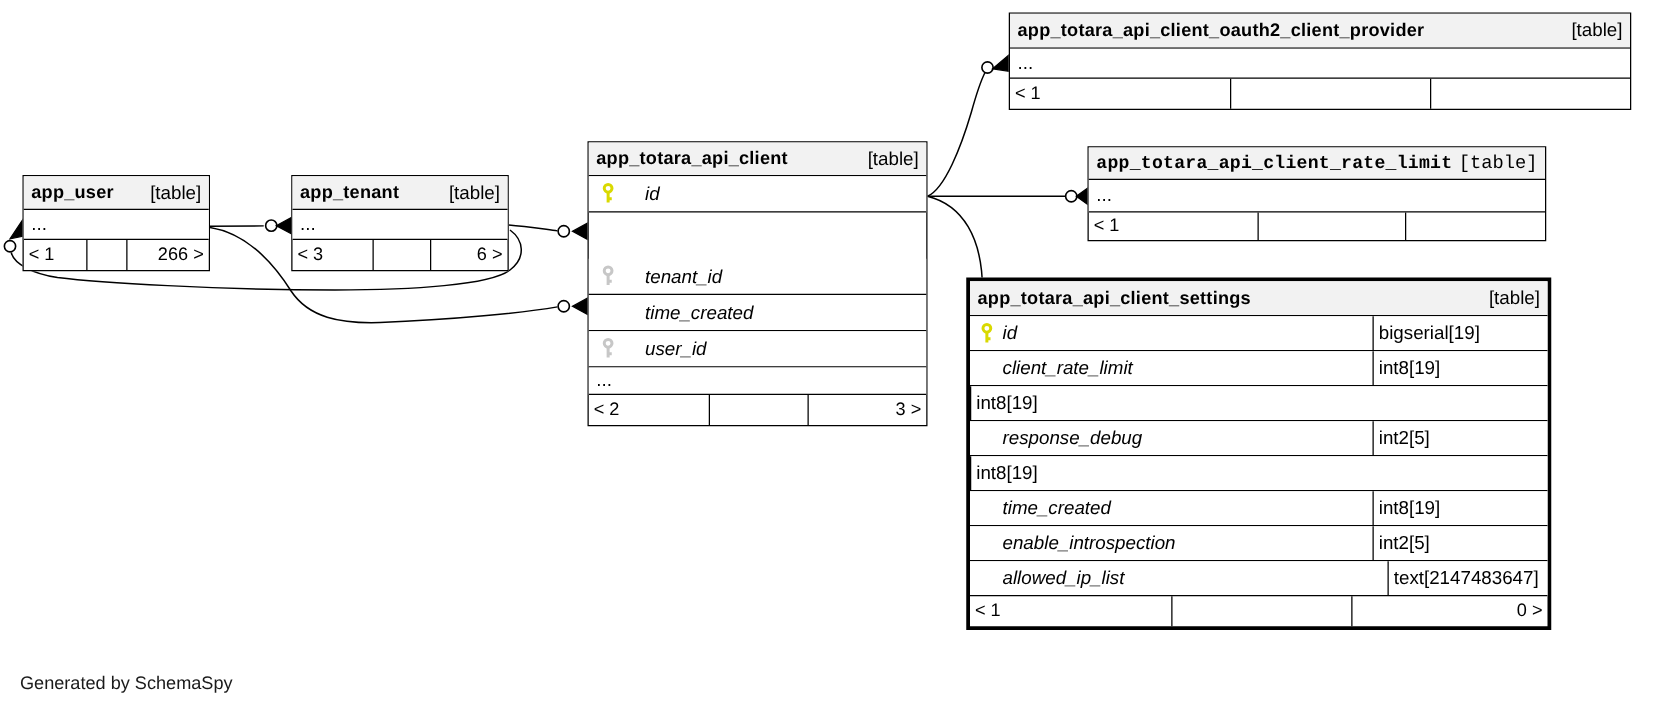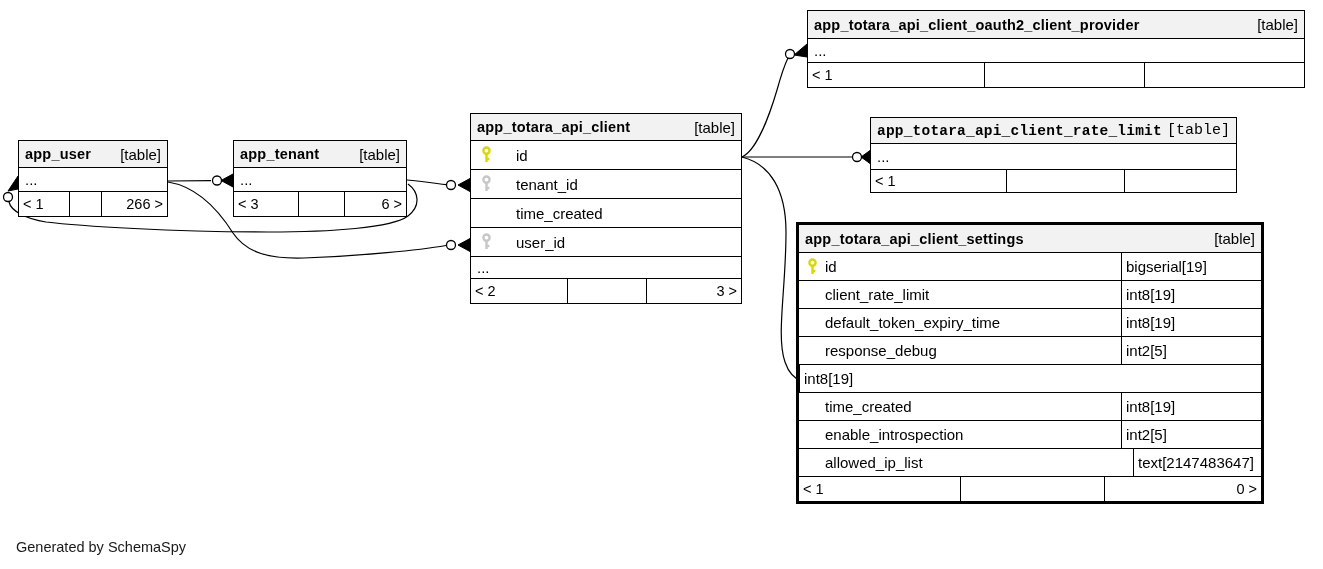--- a/index.html
+++ b/index.html
@@ -12,21 +12,21 @@
 
   .tbl { position:absolute; z-index:2; background:#fff; border:1px solid #000; box-sizing:border-box; }
   .tbl.thick { border-width:3px; }
   .hdr { display:flex; justify-content:space-between; align-items:center;
          background:#f2f2f2; border-bottom:1px solid #000; padding:0 6px; }
   .hdr .tname { font-weight:bold; font-size:14.5px; letter-spacing:.2px; cursor:pointer; }
   .hdr .ttag { font-weight:normal; font-size:15px; }
   .row { display:flex; align-items:center; border-bottom:1px solid #000; font-size:15px; background:#fff; box-sizing:border-box; }
   .row .keyslot { width:13px; margin-left:10px; display:flex; align-items:center; flex:0 0 auto; }
   .row.tight .keyslot { margin-left:8px; }
-  .row .cname { margin-left:22px; white-space:nowrap; }
+  .row .cname { margin-left:22px; white-space:nowrap;font-style:italic; }
   .row.tight .cname { margin-left:5px; }
   .row.dots { padding-left:6px; font-size:15px; }
   .typecell { border-left:1px solid #000; align-self:stretch; display:flex; align-items:center;
               padding-left:4px; font-size:15px; white-space:nowrap; box-sizing:border-box; flex:0 0 auto; }
   .namecell { flex:1 1 auto; display:flex; align-items:center; overflow:hidden; }
   .stats { display:flex; font-size:14.5px; box-sizing:border-box; }
   .stats .cell { display:flex; align-items:center; box-sizing:border-box; padding:0 4px; }
   .stats .cell + .cell { border-left:1px solid #000; }
   .stats .l { justify-content:flex-start; }
   .stats .r { justify-content:flex-end; }
@@ -122,40 +122,40 @@
     </div>
     <div class="row" style="height:29px;">
       <span class="keyslot">
           <svg class="key-icon pk" width="11" height="18" viewBox="0 0 11 18">
             <circle cx="5.5" cy="4.6" r="3.1" fill="none" stroke="currentColor" stroke-width="2.4"></circle>
             <path d="M5.5 7.6 V16 M5.5 13 H8.4" stroke="currentColor" stroke-width="2.4" fill="none"></path>
           </svg>
         </span>
       <span class="cname">id</span>
     </div>
+    <div class="row" style="height:29px;margin-top:37px;">
+      <span class="keyslot">
+          <svg class="key-icon fk" width="11" height="18" viewBox="0 0 11 18">
+            <circle cx="5.5" cy="4.6" r="3.1" fill="none" stroke="currentColor" stroke-width="2.4"></circle>
+            <path d="M5.5 7.6 V16 M5.5 13 H8.4" stroke="currentColor" stroke-width="2.4" fill="none"></path>
+          </svg>
+        </span>
+      <span class="cname">tenant_id</span>
+    </div>
+    <div class="row" style="height:29px;">
+      <span class="keyslot"></span>
+      <span class="cname">time_created</span>
+    </div>
     <div class="row" style="height:29px;">
       <span class="keyslot">
           <svg class="key-icon fk" width="11" height="18" viewBox="0 0 11 18">
             <circle cx="5.5" cy="4.6" r="3.1" fill="none" stroke="currentColor" stroke-width="2.4"></circle>
             <path d="M5.5 7.6 V16 M5.5 13 H8.4" stroke="currentColor" stroke-width="2.4" fill="none"></path>
           </svg>
         </span>
-      <span class="cname">tenant_id</span>
-    </div>
-    <div class="row" style="height:29px;">
-      <span class="keyslot"></span>
-      <span class="cname">time_created</span>
-    </div>
-    <div class="row" style="height:29px;">
-      <span class="keyslot">
-          <svg class="key-icon fk" width="11" height="18" viewBox="0 0 11 18">
-            <circle cx="5.5" cy="4.6" r="3.1" fill="none" stroke="currentColor" stroke-width="2.4"></circle>
-            <path d="M5.5 7.6 V16 M5.5 13 H8.4" stroke="currentColor" stroke-width="2.4" fill="none"></path>
-          </svg>
-        </span>
       <span class="cname">user_id</span>
     </div>
     <div class="row dots" style="height:22px;">
       <span>...</span>
     </div>
     <div class="stats" style="height:24px;">
       <span class="cell l" style="width:96px;">&lt; 2</span>
       <span class="cell" style="width:79px;"></span>
       <span class="cell r" style="flex:1;">3 &gt;</span>
     </div>
@@ -184,21 +184,21 @@
     <div class="row dots" style="height:26px;">
       <span>...</span>
     </div>
     <div class="stats" style="height:22px;">
       <span class="cell l" style="width:135px;">&lt; 1</span>
       <span class="cell" style="width:118px;"></span>
       <span class="cell r" style="flex:1;"></span>
     </div>
   </div>
 
-  <div class="tbl thick" style="left:796px; top:222px; width:468px;">
+  <div class="tbl thick" style="left:773px; top:222px; width:468px;">
     <div class="hdr" style="height:27px;">
       <span class="tname">app_totara_api_client_settings</span>
       <span class="ttag">[table]</span>
     </div>
     <div class="row tight" style="height:28px;">
       <span class="namecell">
         <span class="keyslot">
             <svg class="key-icon pk" width="11" height="18" viewBox="0 0 11 18">
               <circle cx="5.5" cy="4.6" r="3.1" fill="none" stroke="currentColor" stroke-width="2.4"></circle>
               <path d="M5.5 7.6 V16 M5.5 13 H8.4" stroke="currentColor" stroke-width="2.4" fill="none"></path>
@@ -209,24 +209,20 @@
       <span class="typecell" style="width:140px;">bigserial[19]</span>
     </div>
     <div class="row tight" style="height:28px;">
       <span class="namecell">
           <span class="keyslot"></span>
         <span class="cname">client_rate_limit</span>
         </span>
       <span class="typecell" style="width:140px;">int8[19]</span>
     </div>
     <div class="row tight" style="height:28px;">
-      <span class="namecell">
-          <span class="keyslot"></span>
-        <span class="cname">default_token_expiry_time</span>
-        </span>
       <span class="typecell" style="width:140px;">int8[19]</span>
     </div>
     <div class="row tight" style="height:28px;">
       <span class="namecell">
           <span class="keyslot"></span>
         <span class="cname">response_debug</span>
         </span>
       <span class="typecell" style="width:140px;">int2[5]</span>
     </div>
     <div class="row tight" style="height:28px;">

